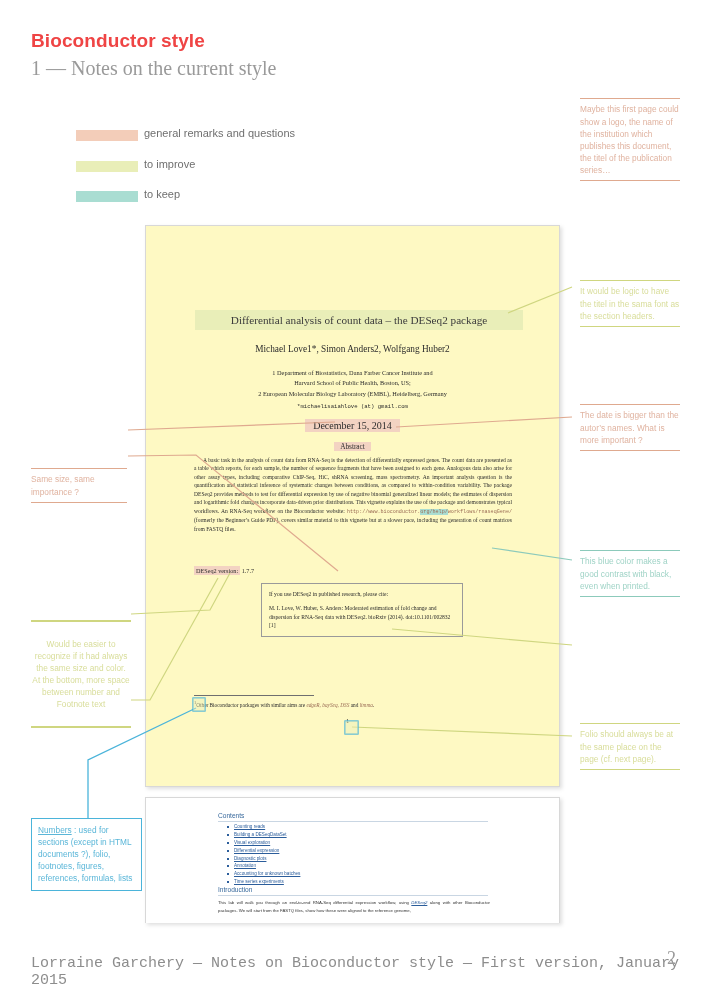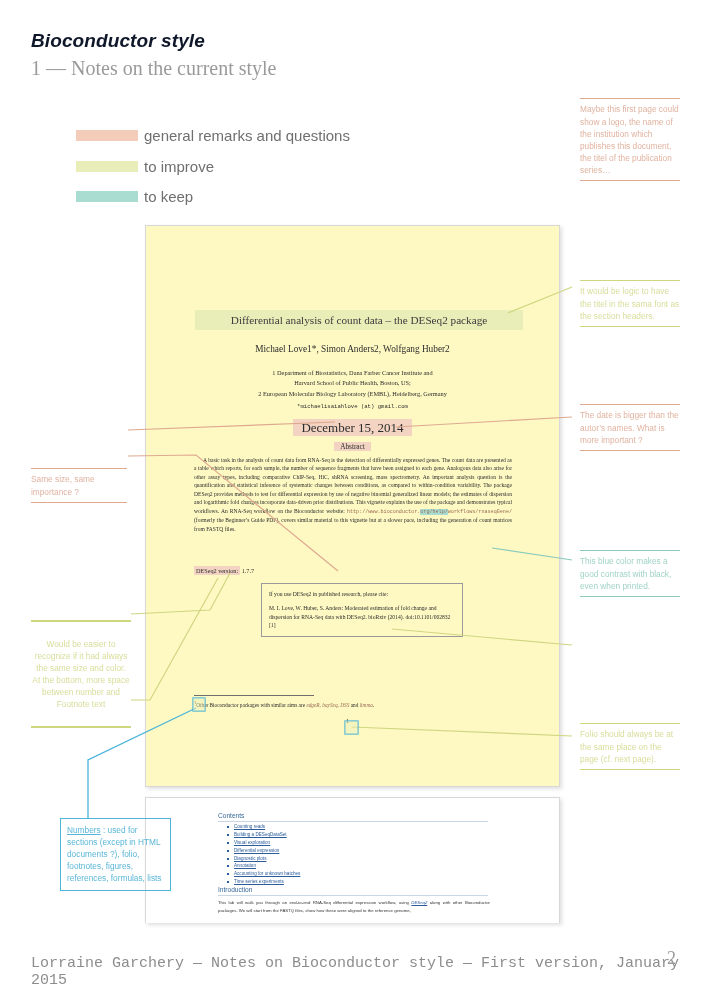--- a/index.html
+++ b/index.html
@@ -9,35 +9,34 @@
     font-family:"Liberation Sans", sans-serif;
     position:relative;
     overflow:hidden;
     -webkit-font-smoothing:antialiased;
   }
   .page{position:absolute;left:0;top:0;width:707px;height:1000px;}
 
   
   #hdr-title{
     position:absolute;left:31px;top:30px;
-    font-size:19px;font-weight:bold;color:#0f172a;
+    font-size:19px;font-weight:bold;color:#ef4444;
     letter-spacing:.1px;
-    font-style:italic;
   }
   #hdr-sub{
     position:absolute;left:31px;top:57px;
     font-family:"Liberation Serif", serif;
     font-size:20px;color:#9a9a9a;font-weight:normal;
   }
 
   
   .legend-row{position:absolute;left:76px;height:11px;}
   .legend-swatch{position:absolute;left:0;top:0;width:62px;height:11px;}
   .legend-label{position:absolute;left:68px;top:-3px;white-space:nowrap;
-    font-size:15px;color:#6f6f6f;}
+    font-size:11px;color:#6f6f6f;}
   #lg0{top:130px;} #lg1{top:161px;} #lg2{top:191px;}
 
   
   #doc1{
     position:absolute;left:145px;top:225px;width:413px;height:560px;
     background:#fef9c3;border:1px solid #d8d8d8;
     box-shadow:2px 2px 4px rgba(0,0,0,.13);
   }
   #doc1 .paper-title{
     position:absolute;left:49px;top:84px;width:318px;text-align:center;
@@ -52,21 +51,21 @@
     position:absolute;left:20px;top:142px;width:373px;text-align:center;
     font-family:"Liberation Serif", serif;font-size:6.3px;color:#2c2c2c;
     line-height:1.65;
   }
   #doc1 .email{
     position:absolute;left:20px;top:177px;width:373px;text-align:center;
     font-family:"Liberation Mono", monospace;font-size:5.6px;color:#2c2c2c;
   }
   #doc1 .pdate{
     position:absolute;left:20px;top:194px;width:373px;text-align:center;
-    font-family:"Liberation Serif", serif;font-size:13px;color:#2c2c2c;
+    font-family:"Liberation Serif", serif;font-size:10px;color:#2c2c2c;
   }
   #doc1 .pdate span{background:#f3d3c2;padding:1px 8px;}
   #doc1 .abs-head{
     position:absolute;left:20px;top:216px;width:373px;text-align:center;
     font-family:"Liberation Serif", serif;font-size:7.3px;color:#2c2c2c;
   }
   #doc1 .abs-head span{background:#f3d3c2;padding:0 6px;}
   #doc1 .abstract{
     position:absolute;left:48px;top:230px;width:318px;
     font-family:"Liberation Serif", serif;font-size:5.55px;line-height:1.52;
@@ -136,21 +135,21 @@
   .note .rule-t,.note .rule-b{height:1.4px;width:100%;}
   .note .rule-t{margin-bottom:4px;}
   .note .rule-b{margin-top:4px;}
   .note .txt{display:block;}
   .note.salmon{color:#e0b3a0;}
   .note.salmon .rule-t,.note.salmon .rule-b{background:#dfa98f;}
   .note.lime{color:#d8dd9a;}
   .note.lime .rule-t,.note.lime .rule-b{background:#cfd680;}
   .note.teal{color:#9fd3c6;}
   .note.teal .rule-t,.note.teal .rule-b{background:#8ccabb;}
-  .note.blue{color:#5ab6d8;border:1.4px solid #4bb4da;padding:5px 6px;margin-left:29px;}
+  .note.blue{color:#5ab6d8;border:1.4px solid #4bb4da;padding:5px 6px;}
   .note.blue u{text-decoration:underline;}
 
   svg.conn{position:absolute;left:0;top:0;width:707px;height:1000px;
     pointer-events:none;}
 
   
   #ftr{
     position:absolute;left:31px;top:955px;
     font-family:Liberation Mono, monospace;font-size:15px;color:#8d8d8d;
   }

